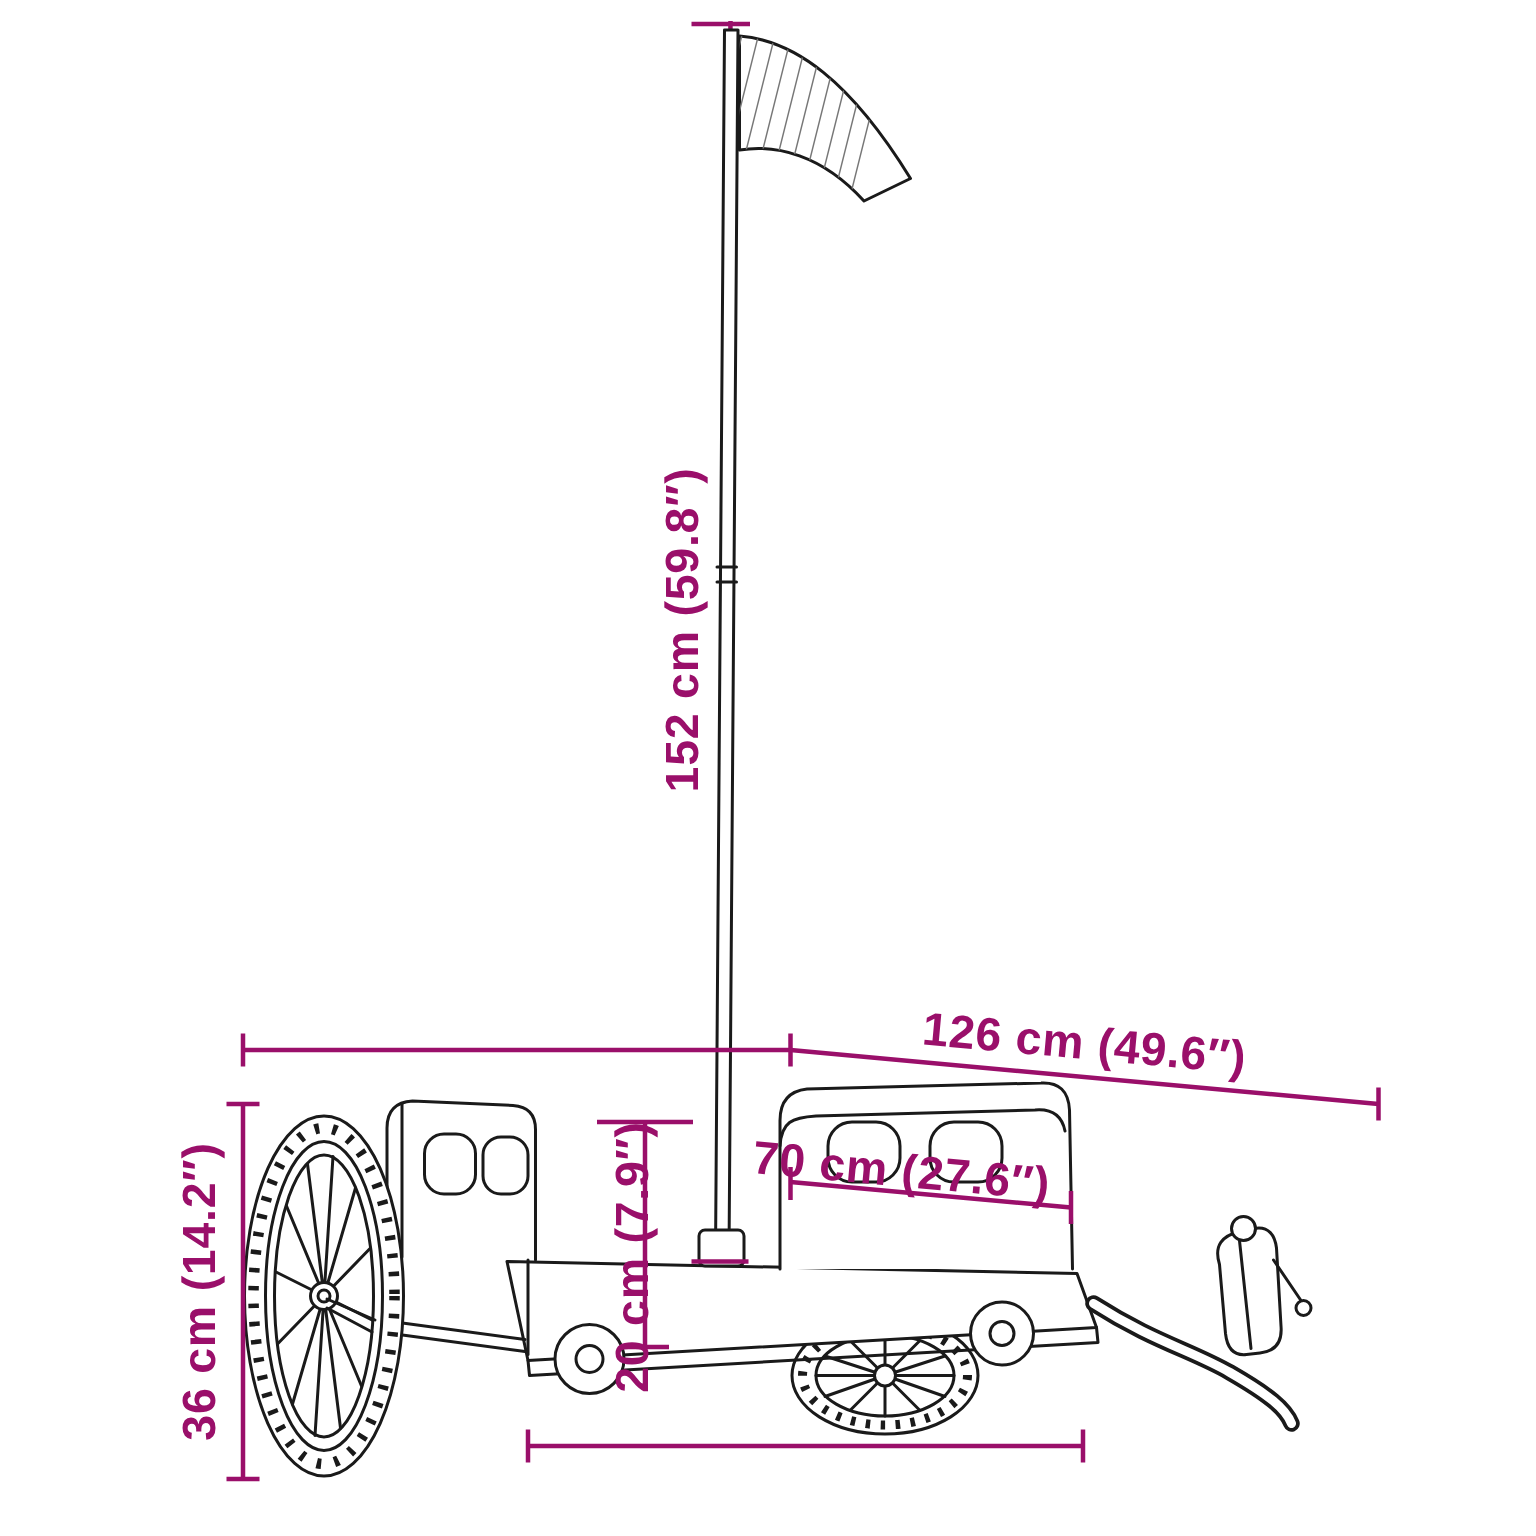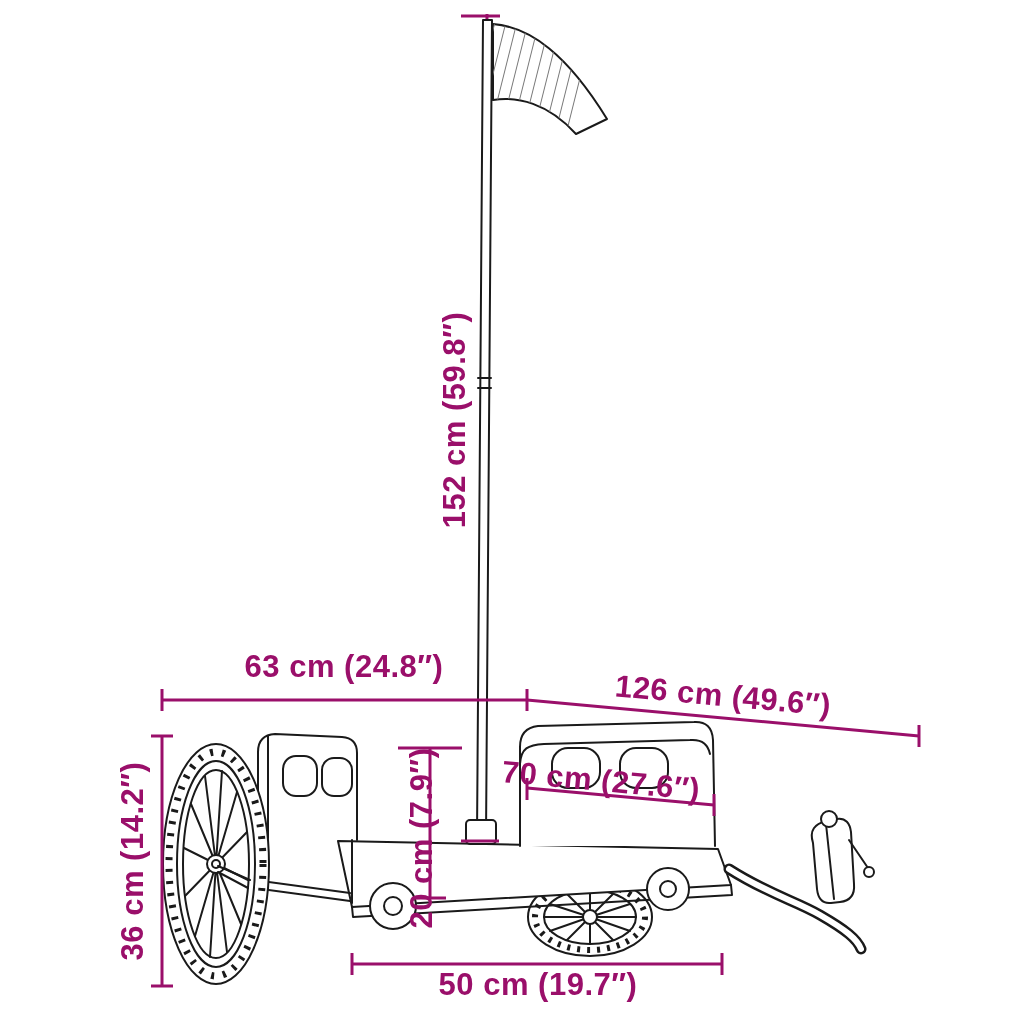--- a/index.html
+++ b/index.html
@@ -164,25 +164,23 @@
       <line class="dim" x1="714" y1="794" x2="714" y2="816"></line>
 
       <line class="dim" x1="352" y1="964" x2="722" y2="964"></line>
       <line class="dim" x1="352" y1="953" x2="352" y2="975"></line>
       <line class="dim" x1="722" y1="953" x2="722" y2="975"></line>
     </g>
   </svg>
 
   <div class="dim-label rot-ccw" style="left:455px;top:420px;">152 cm (59.8″)</div>
 
-  <div class="dim-label" style="left:344px;top:667px;">63 cm (24.8″)</div>
 
   <div class="dim-label rot-slope" style="left:723px;top:696px;">126 cm (49.6″)</div>
 
   <div class="dim-label rot-ccw" style="left:133px;top:861px;">36 cm (14.2″)</div>
 
   <div class="dim-label rot-ccw" style="left:422px;top:838px;">20 cm (7.9″)</div>
 
   <div class="dim-label rot-slope" style="left:601px;top:781px;">70 cm (27.6″)</div>
 
-  <div class="dim-label" style="left:538px;top:985px;">50 cm (19.7″)</div>
 
 </div>
 
 </body></html>

